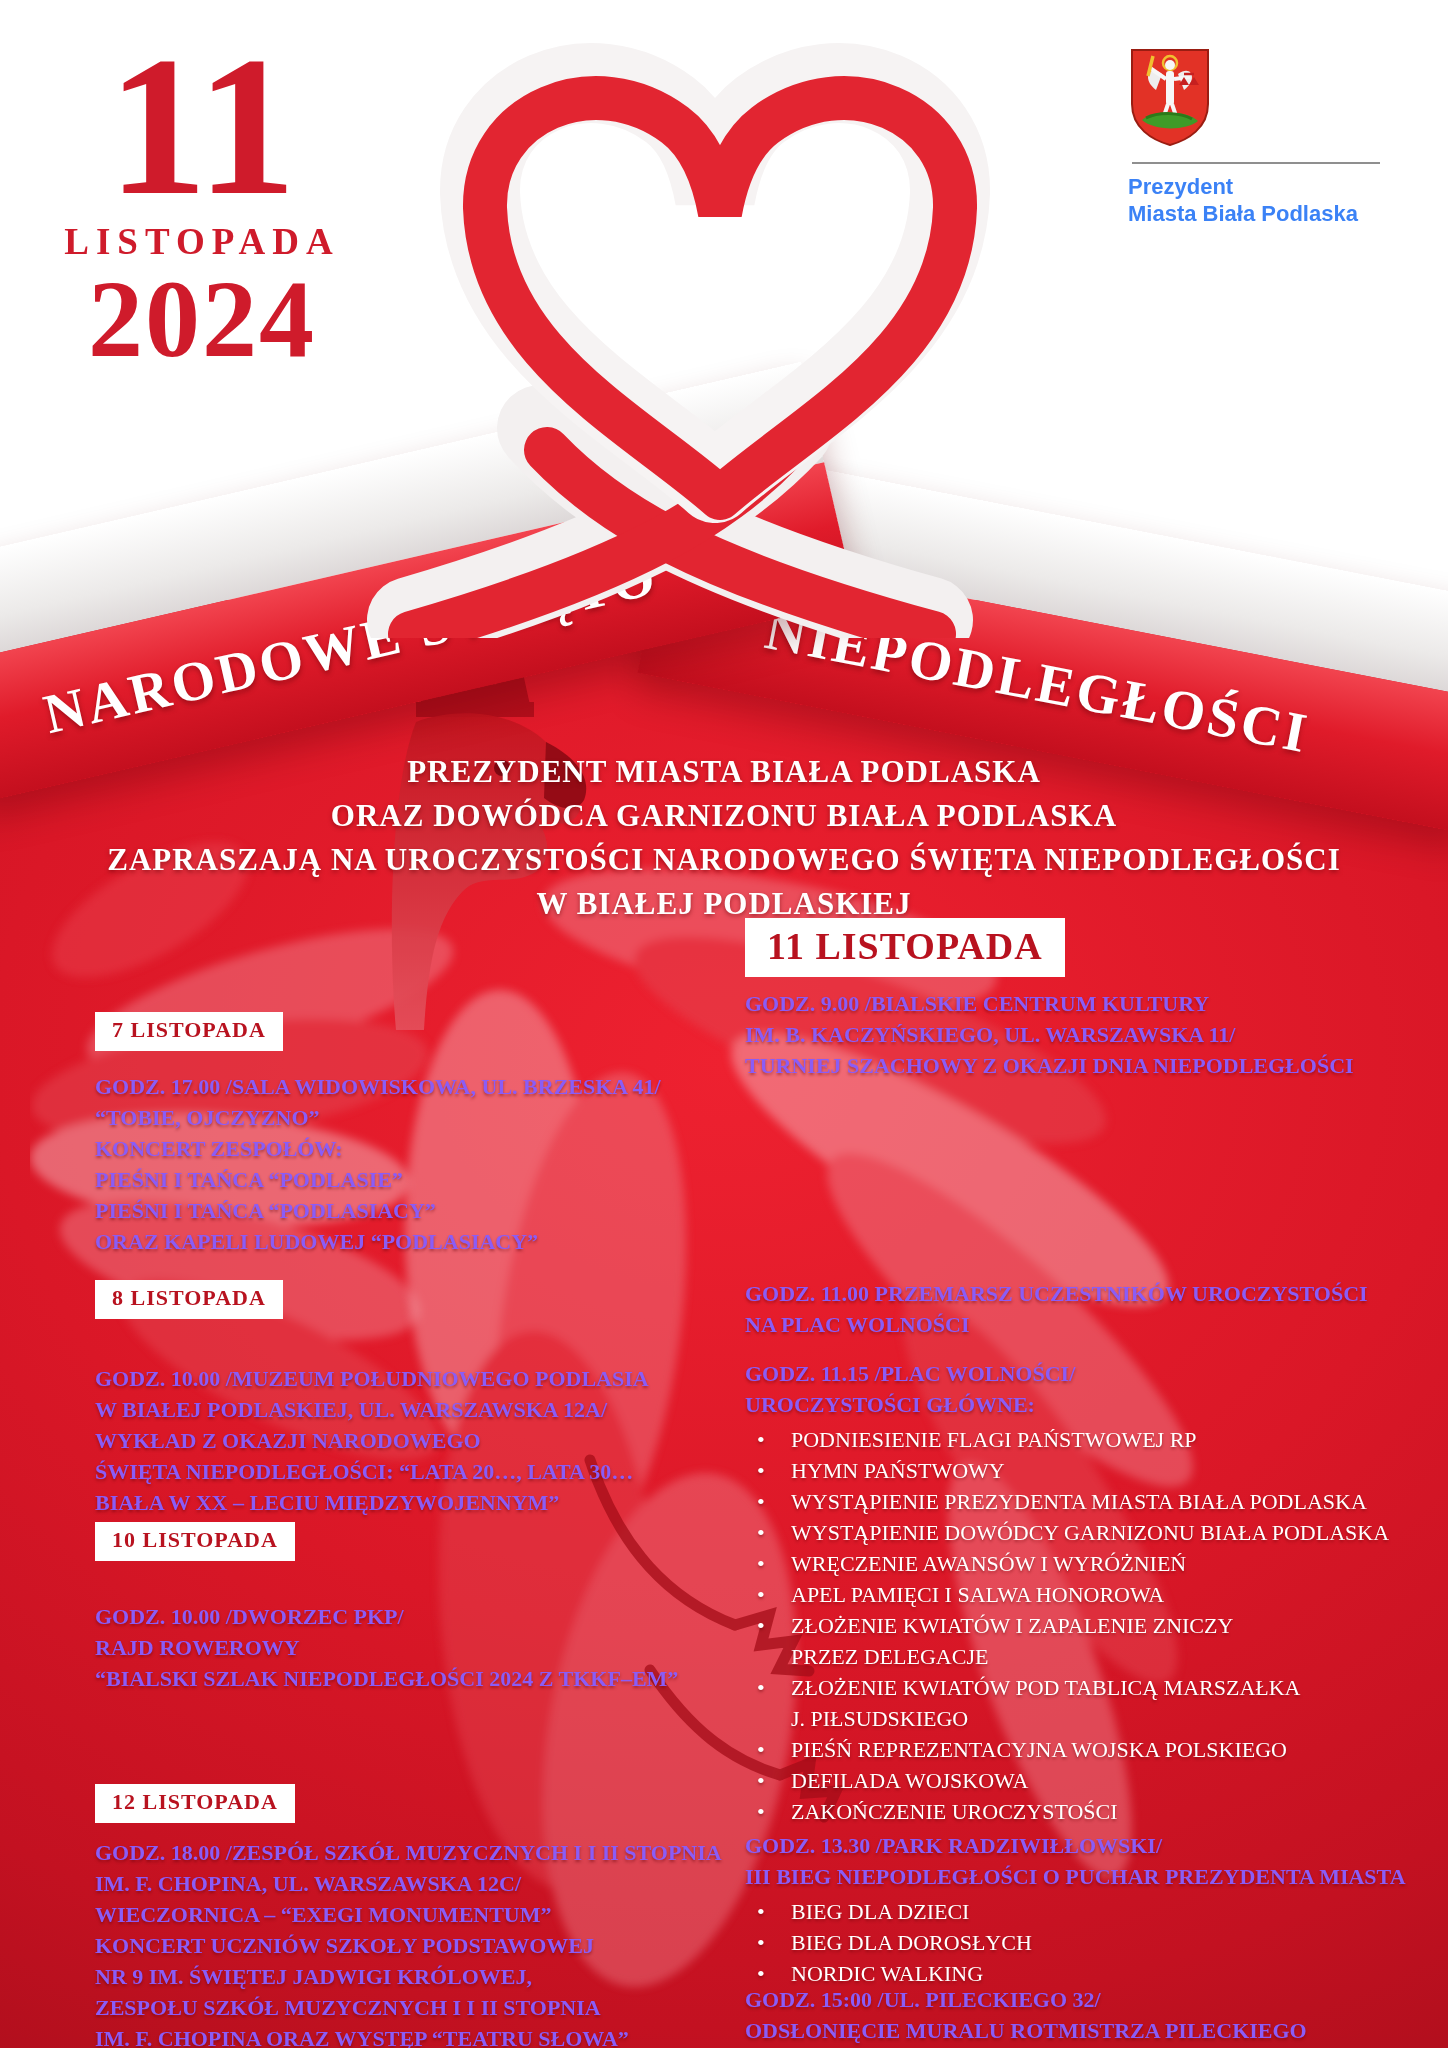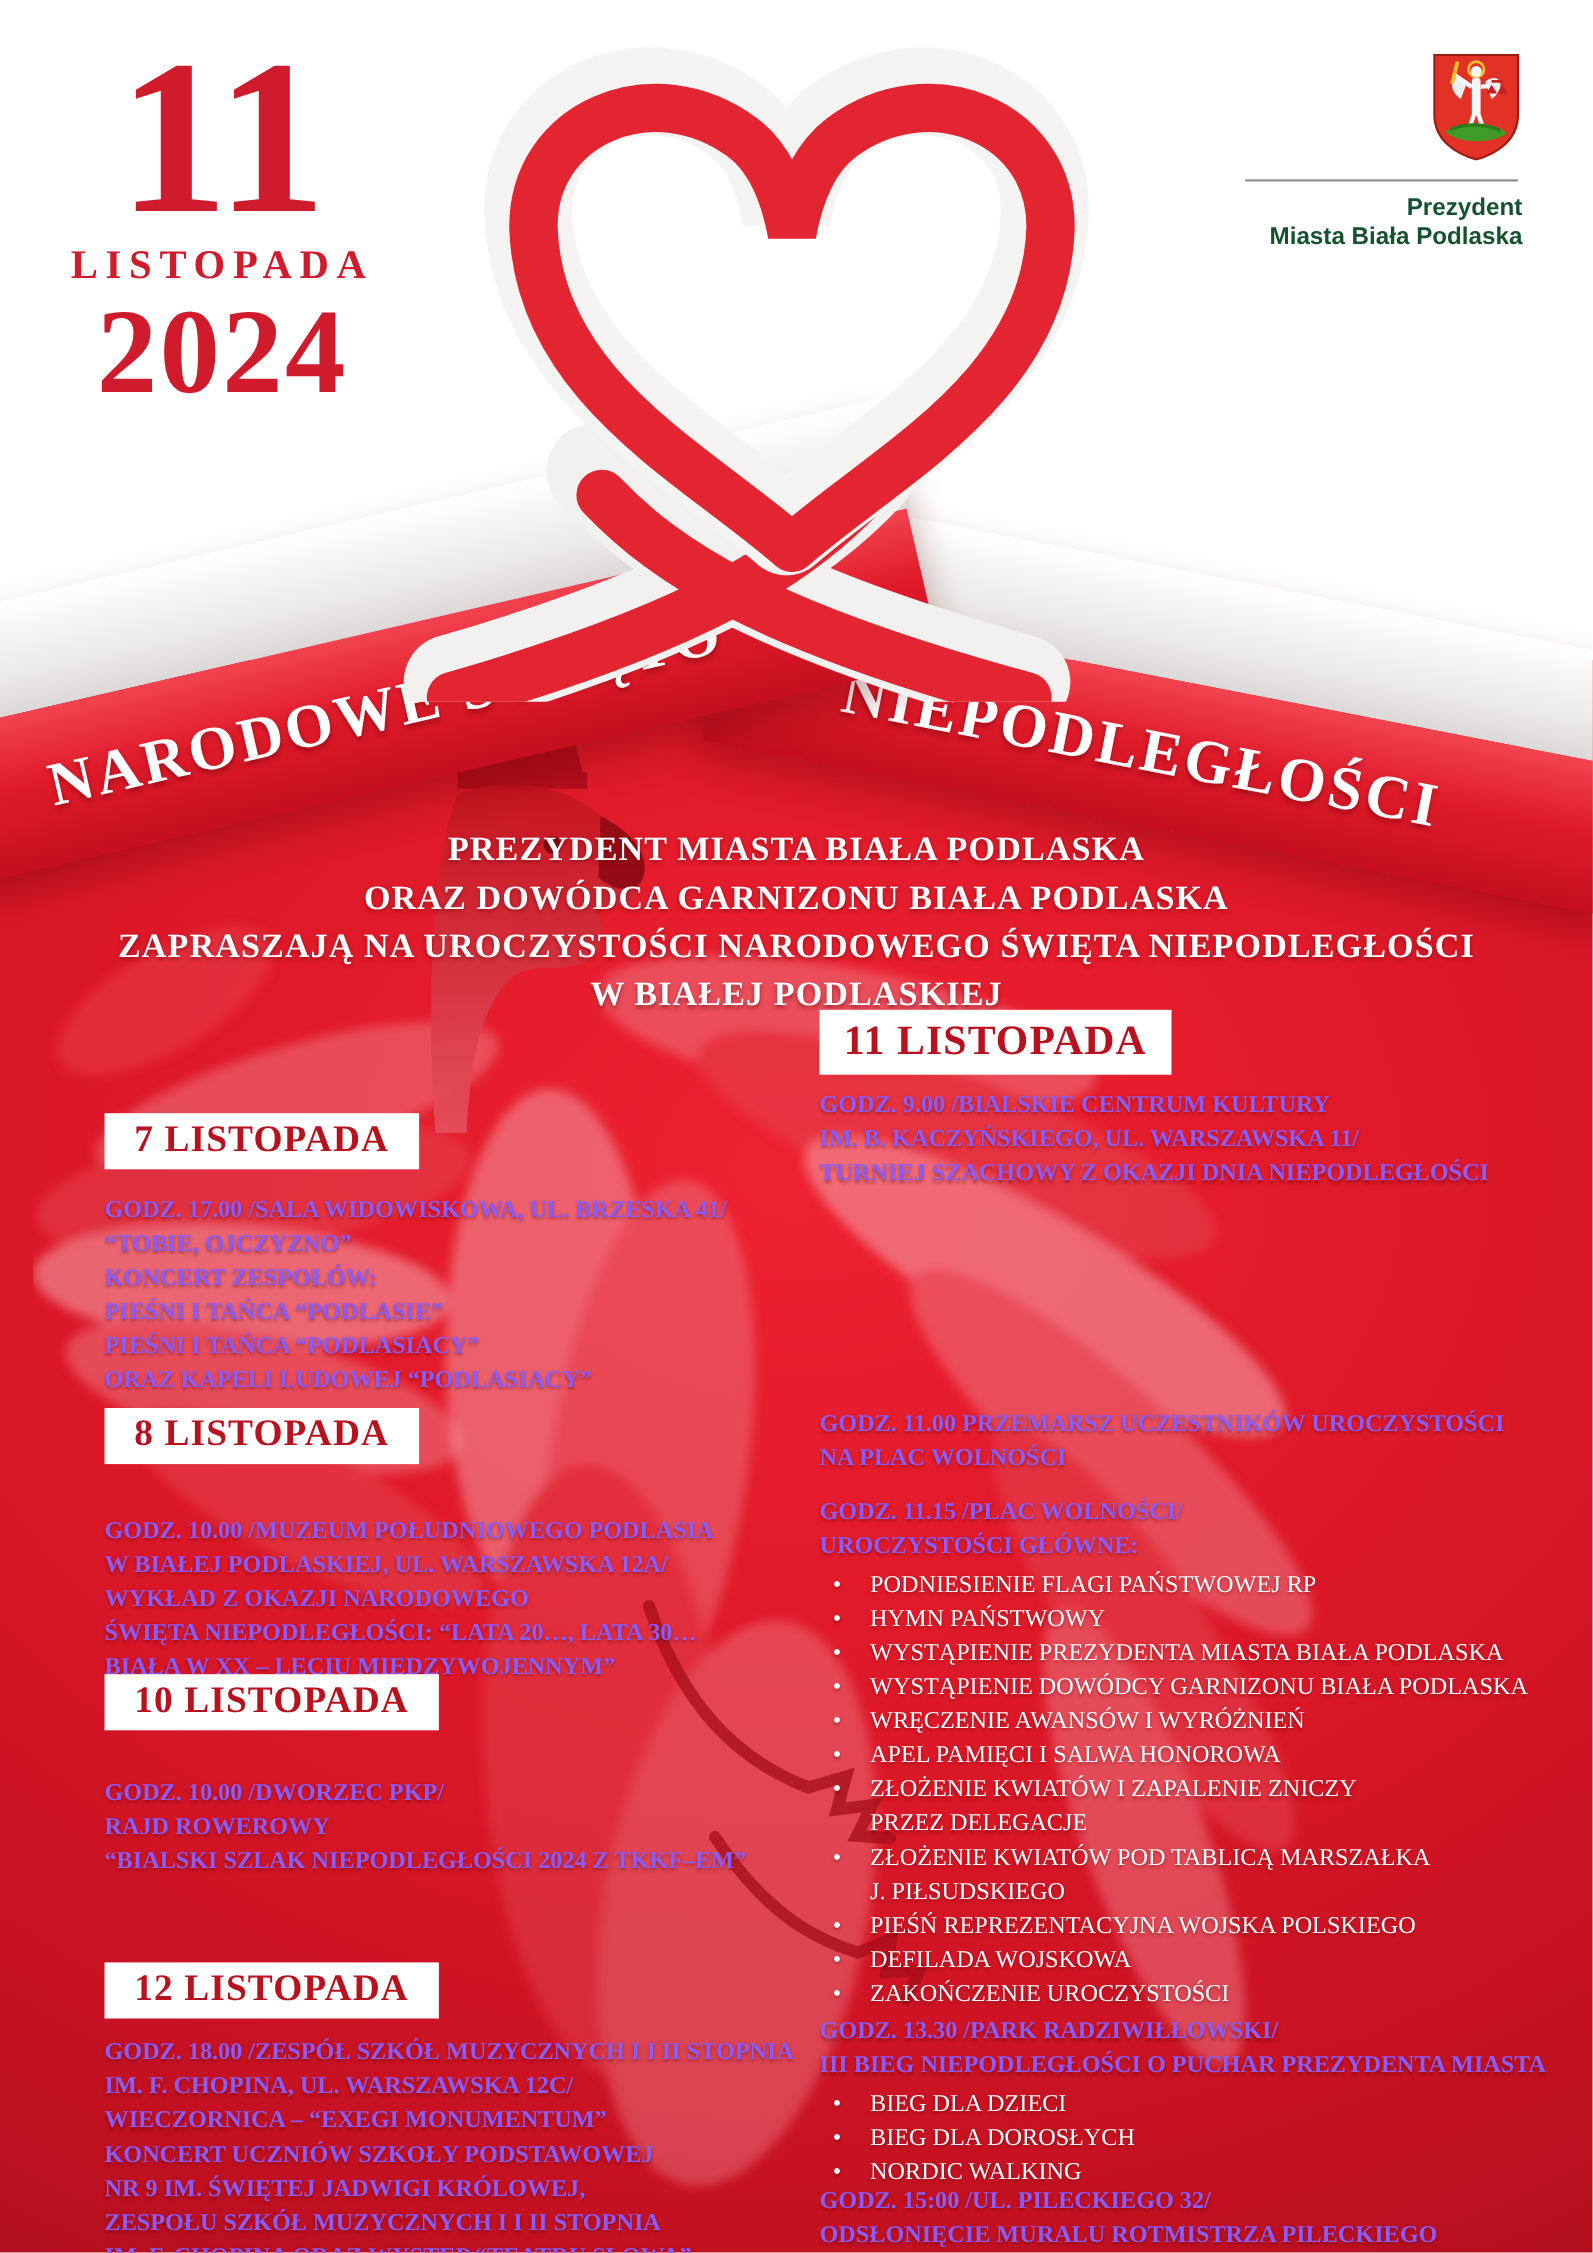--- a/index.html
+++ b/index.html
@@ -20,34 +20,34 @@
   .strip-left .txt{padding-left:84px;}
   .strip-right .txt{padding-left:118px;}
   .heart-svg{position:absolute;left:330px;top:8px;width:780px;height:630px;z-index:3;}
   .eagle-svg{position:absolute;left:30px;top:610px;width:1260px;height:1438px;z-index:1;}
   
   .date{position:absolute;left:60px;top:44px;width:284px;text-align:center;color:#cf1b2b;z-index:4;}
   .date .d1{font-size:200px;line-height:.82;font-weight:bold;}
   .date .d2{font-size:37px;letter-spacing:7px;font-weight:bold;margin-top:12px;}
   .date .d3{font-size:110px;line-height:1.02;font-weight:bold;letter-spacing:2px;}
   
-  .logo{position:absolute;left:1128px;top:46px;width:256px;text-align:right;z-index:4;
-        font-family:"Liberation Sans",sans-serif;color:#14532d;}
+  .logo{position:absolute;left:1128px;top:46px;width:256px;text-align:left;z-index:4;
+        font-family:"Liberation Sans",sans-serif;color:#3b82f6;}
   .logo .rule{height:2px;background:#8f8f8f;margin:12px 4px 9px;}
   .logo .l1,.logo .l2{font-size:22px;font-weight:bold;line-height:27px;}
   
   .intro{position:absolute;left:0;top:750px;width:1448px;text-align:center;z-index:4;color:#fff;}
   .intro .il{font-size:31px;font-weight:bold;letter-spacing:1px;line-height:44px;white-space:nowrap;
              text-shadow:0 2px 4px rgba(90,0,6,.5);}
   
   .sec,.blk{position:absolute;z-index:4;}
   .sec{left:95px;width:665px;}
   .rcol{left:745px;width:672px;}
   .hbox{display:inline-block;background:#ffffff;color:#b8121f;font-weight:bold;
-        padding:5px 27px 8px;letter-spacing:1px;font-size:34px;}
+        padding:5px 17px 8px;letter-spacing:1px;font-size:22px;}
   .hbox.big{font-size:38px;padding:6px 22px 9px;}
   .body{margin-top:20px;}
   .mt-lg{margin-top:44px;} .mt-md{margin-top:40px;} .mt-sm{margin-top:14px;}
   .ln{color:#8b5cf6;font-size:22px;line-height:31px;font-weight:bold;white-space:nowrap;
       text-shadow:0 2px 3px rgba(90,0,6,.45);}
   .bullets{margin-top:4px;}
   .bl{display:flex;color:#fff;font-size:22px;line-height:31px;
       text-shadow:0 2px 3px rgba(90,0,6,.45);}
   .bl .dot{width:34px;padding-left:12px;flex:none;}
   .bl .bt{white-space:pre-line;}

